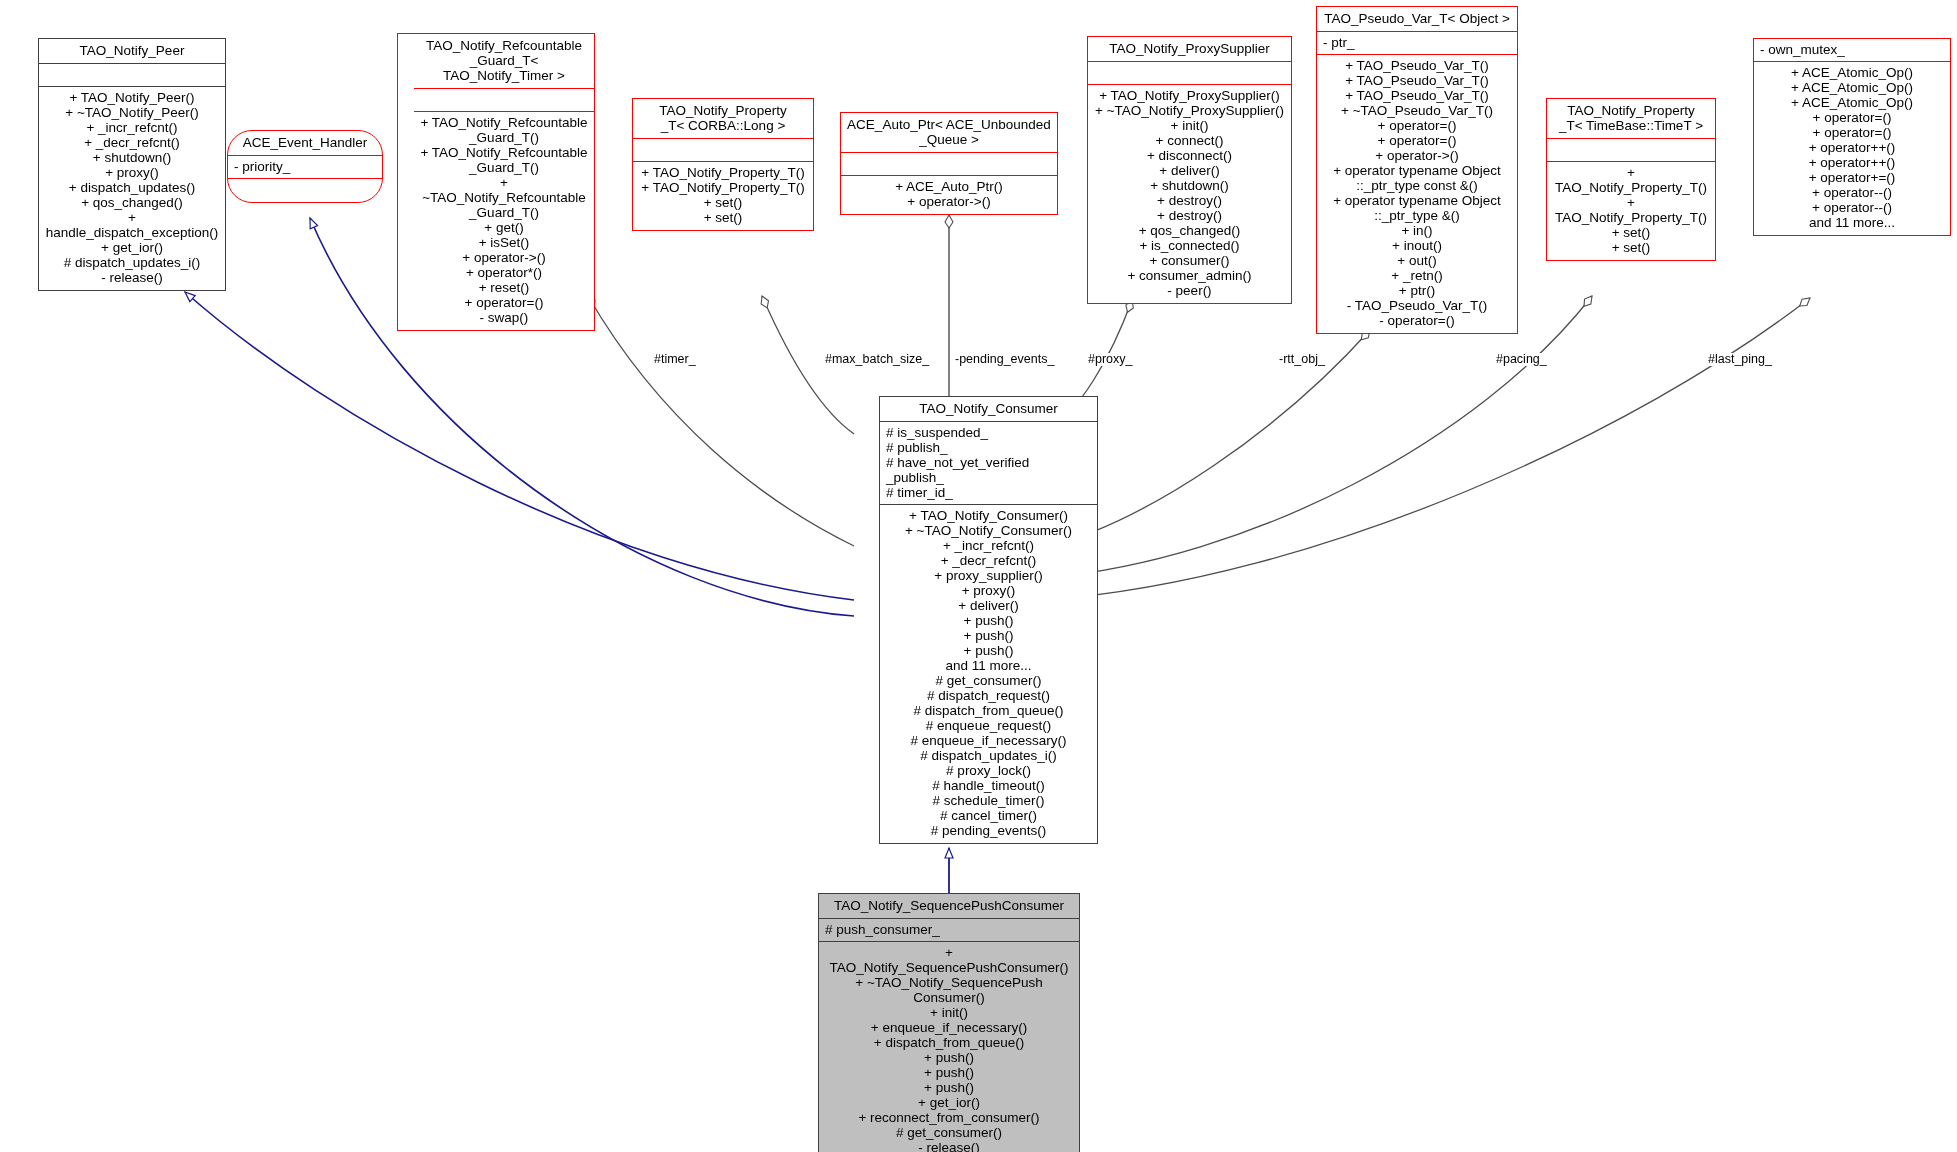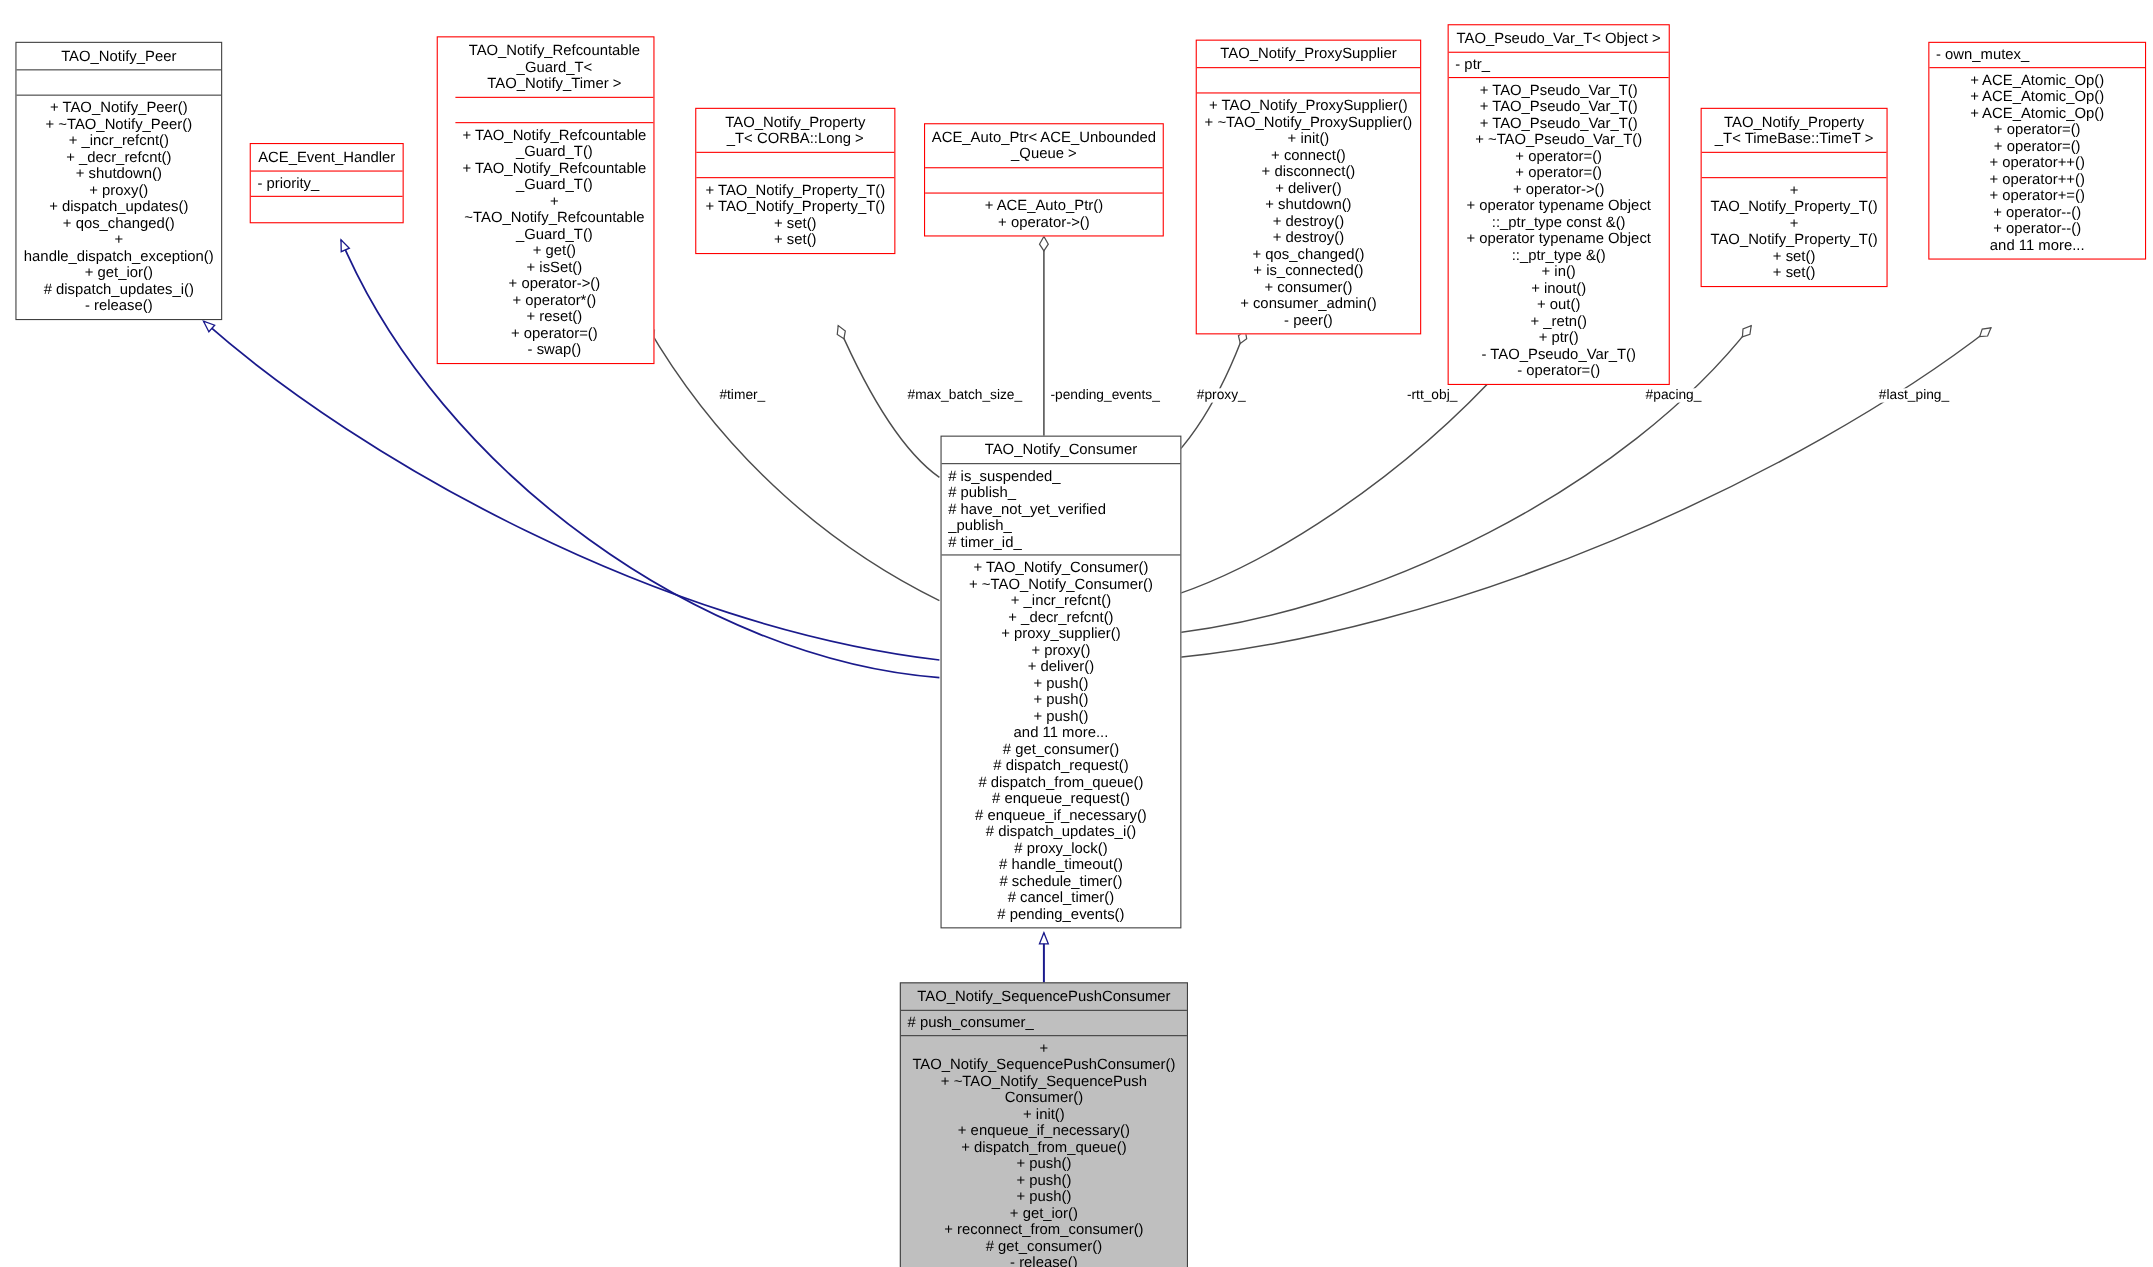--- a/index.html
+++ b/index.html
@@ -13,21 +13,21 @@
 
   .uml{
     position:absolute;
     box-sizing:border-box;
     background:#ffffff;
     border:1.5px solid #ff0000;
     font-size:13.5px;
     line-height:15px;
     color:#000000;
   }
-  .uml.dark{border:1.5px solid #404040;}
+  .uml.dark{border:1.5px solid #404040;margin-left:24px;}
   .uml.focus{border:1.5px solid #404040;background:#bfbfbf;}
 
   .uml .title{
     padding:4px 6px 5px 6px;
     text-align:center;
     white-space:pre-line;
     border-bottom:1.5px solid #ff0000;
   }
   .uml.dark .title,.uml.focus .title{border-bottom:1.5px solid #404040;}
 
@@ -103,21 +103,21 @@
 + shutdown()
 + proxy()
 + dispatch_updates()
 + qos_changed()
 + handle_dispatch_exception()
 + get_ior()
 # dispatch_updates_i()
 - release()</div>
   </div>
 
-  <div class="uml" style="left:227px;top:130px;width:140px;">
+  <div class="uml" style="left:227px;top:130px;width:156px;border-radius:25px;">
     <div class="title">ACE_Event_Handler</div>
     <div class="attrs">- priority_</div>
     <div class="ops empty"></div>
   </div>
 
   <div class="uml" style="left:397px;top:33px;width:198px;padding-left:16px;">
     <div class="title">TAO_Notify_Refcountable
 _Guard_T&lt; TAO_Notify_Timer &gt;</div>
     <div class="attrs empty"></div>
     <div class="ops">+ TAO_Notify_Refcountable
@@ -165,21 +165,21 @@
 + shutdown()
 + destroy()
 + destroy()
 + qos_changed()
 + is_connected()
 + consumer()
 + consumer_admin()
 - peer()</div>
   </div>
 
-  <div class="uml" style="left:1316px;top:6px;width:202px;margin-top:16px;">
+  <div class="uml" style="left:1316px;top:6px;width:202px;">
     <div class="title">TAO_Pseudo_Var_T&lt; Object &gt;</div>
     <div class="attrs">- ptr_</div>
     <div class="ops">+ TAO_Pseudo_Var_T()
 + TAO_Pseudo_Var_T()
 + TAO_Pseudo_Var_T()
 + ~TAO_Pseudo_Var_T()
 + operator=()
 + operator=()
 + operator-&gt;()
 + operator typename Object

